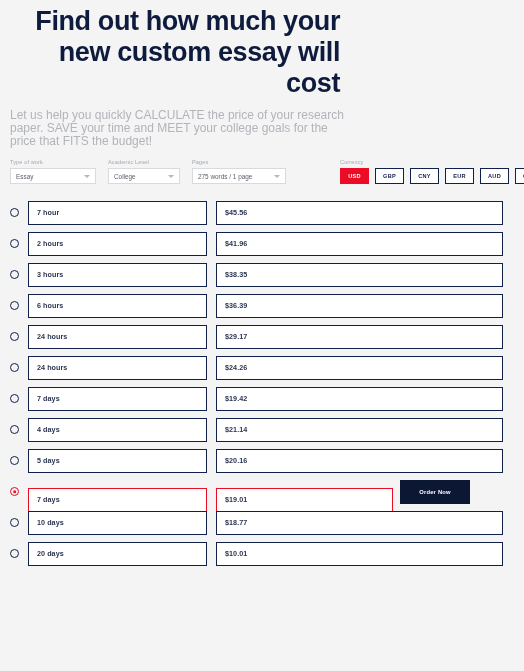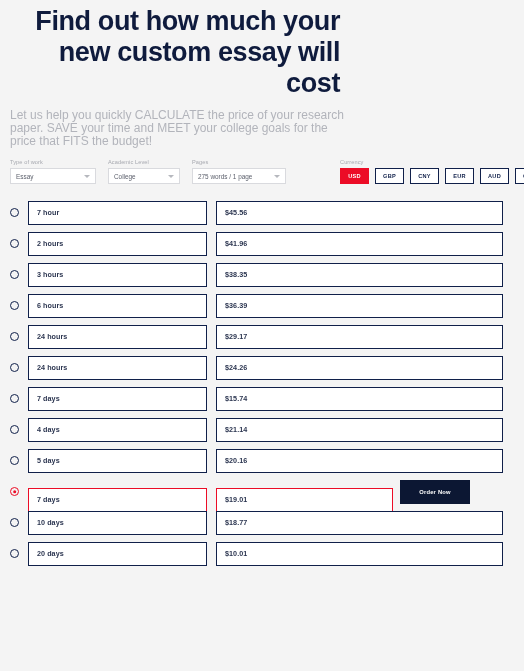--- a/index.html
+++ b/index.html
@@ -234,21 +234,21 @@
         <div class="cell cell-price">$29.17</div>
       </div>
       <div class="row">
         <div class="radio"></div>
         <div class="cell cell-deadline">24 hours</div>
         <div class="cell cell-price">$24.26</div>
       </div>
       <div class="row">
         <div class="radio"></div>
         <div class="cell cell-deadline">7 days</div>
-        <div class="cell cell-price">$15.74</div>
+        <div class="cell cell-price">$19.42</div>
       </div>
       <div class="row">
         <div class="radio"></div>
         <div class="cell cell-deadline">4 days</div>
         <div class="cell cell-price">$21.14</div>
       </div>
       <div class="row">
         <div class="radio"></div>
         <div class="cell cell-deadline">5 days</div>
         <div class="cell cell-price">$20.16</div>

